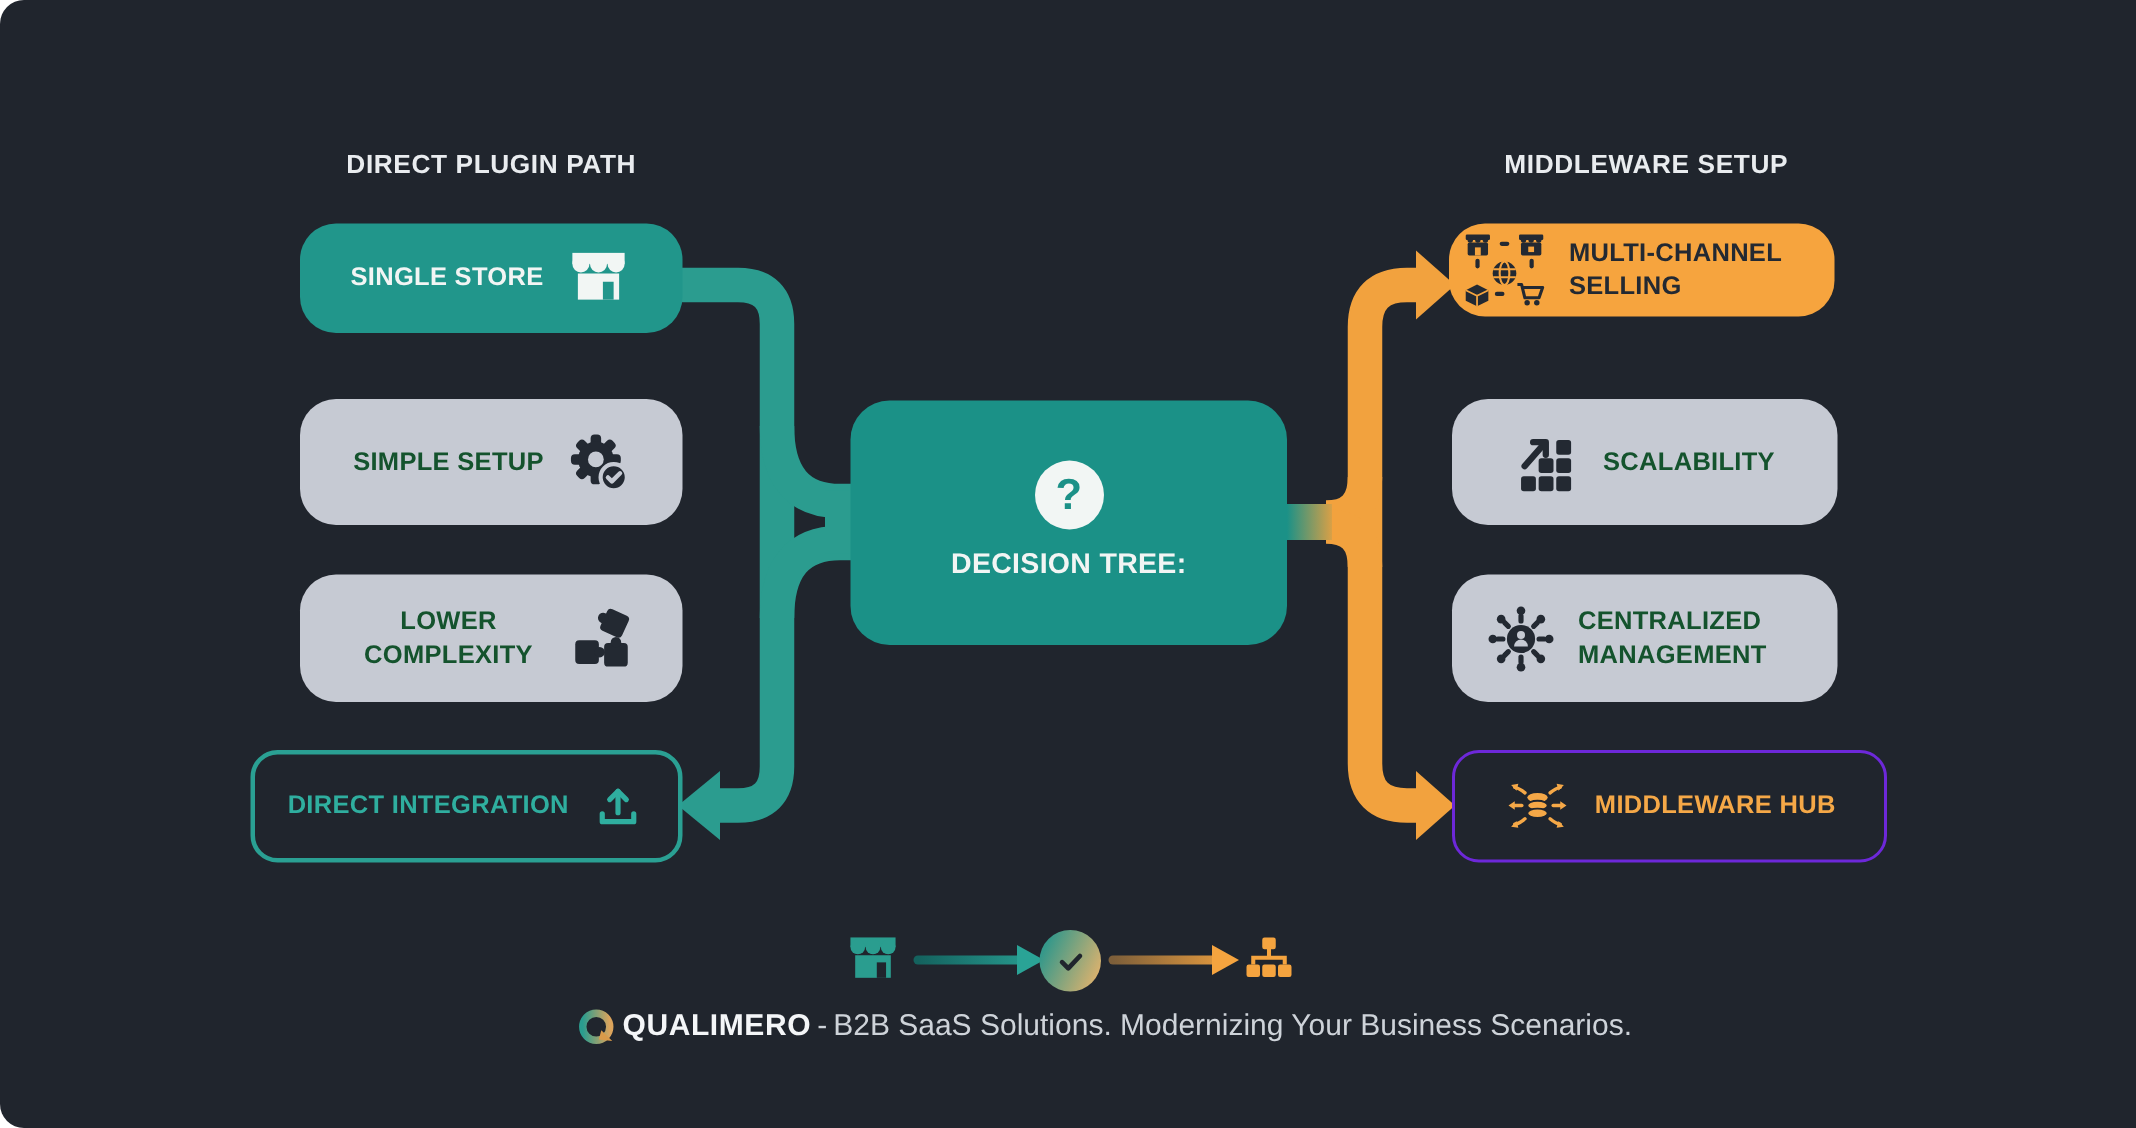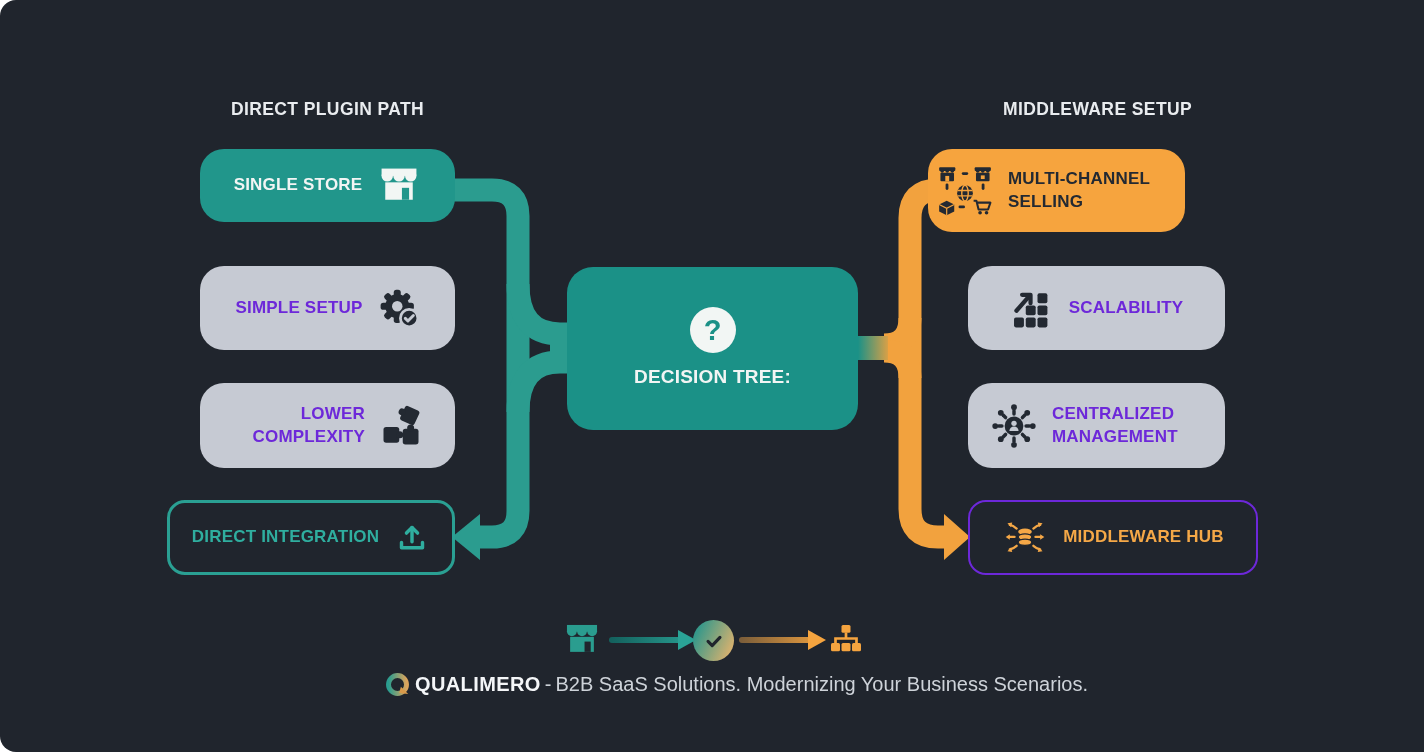--- a/index.html
+++ b/index.html
@@ -11,31 +11,31 @@
   }
   svg{display:block}
   .conn{position:absolute;left:0;top:0;z-index:1}
   .header{position:absolute;top:99px;font-size:17.5px;font-weight:700;color:#e9ecef;
     letter-spacing:.4px;text-align:center;z-index:3}
   .header-left{left:180px;width:295px}
   .header-right{left:950px;width:295px}
   .node{position:absolute;display:flex;align-items:center;justify-content:center;gap:15px;
     border-radius:24px;z-index:2;box-sizing:border-box}
   .teal{background:#21968b;color:#f2f5f4}
-  .gray{background:#c6cad3;color:#6d28d9}
+  .gray{background:#c6cad3;color:#14532d}
   .orange{background:#f6a43e;color:#232932}
   .outline-teal{border:3px solid #2aa093;color:#2fae9f;border-radius:18px}
   .outline-orange{border:2px solid #6d28d9;color:#f5a847;border-radius:18px}
   .label{font-weight:700;font-size:17px;letter-spacing:.2px;line-height:1.3}
   .n-l1{left:200px;top:149px;width:255px;height:73px}
   .n-l2{left:200px;top:266px;width:255px;height:84px}
   .n-l3{left:200px;top:383px;width:255px;height:85px}
-  .n-l3 .label{max-width:132px;text-align:right}
+  .n-l3 .label{max-width:132px;text-align:center}
   .n-l4{left:167px;top:500px;width:288px;height:75px}
-  .n-r1{left:928px;top:149px;width:257px;height:83px}
+  .n-r1{left:966px;top:149px;width:257px;height:62px}
   .n-r1 .label{max-width:168px;text-align:left}
   .n-r2{left:968px;top:266px;width:257px;height:84px}
   .n-r3{left:968px;top:383px;width:257px;height:85px}
   .n-r3 .label{max-width:150px;text-align:left}
   .n-r4{left:968px;top:500px;width:290px;height:75px}
   .center-box{left:567px;top:267px;width:291px;height:163px;background:#1b9187;
     border-radius:26px;flex-direction:column;gap:11px}
   .q-circle{width:46px;height:46px;border-radius:50%;background:#f2f6f4;color:#1b9187;
     font-size:29px;font-weight:800;display:flex;align-items:center;justify-content:center;line-height:1}
   .center-text{color:#f2f5f4;font-weight:700;font-size:19px;text-align:center;line-height:1.35;letter-spacing:.2px}

